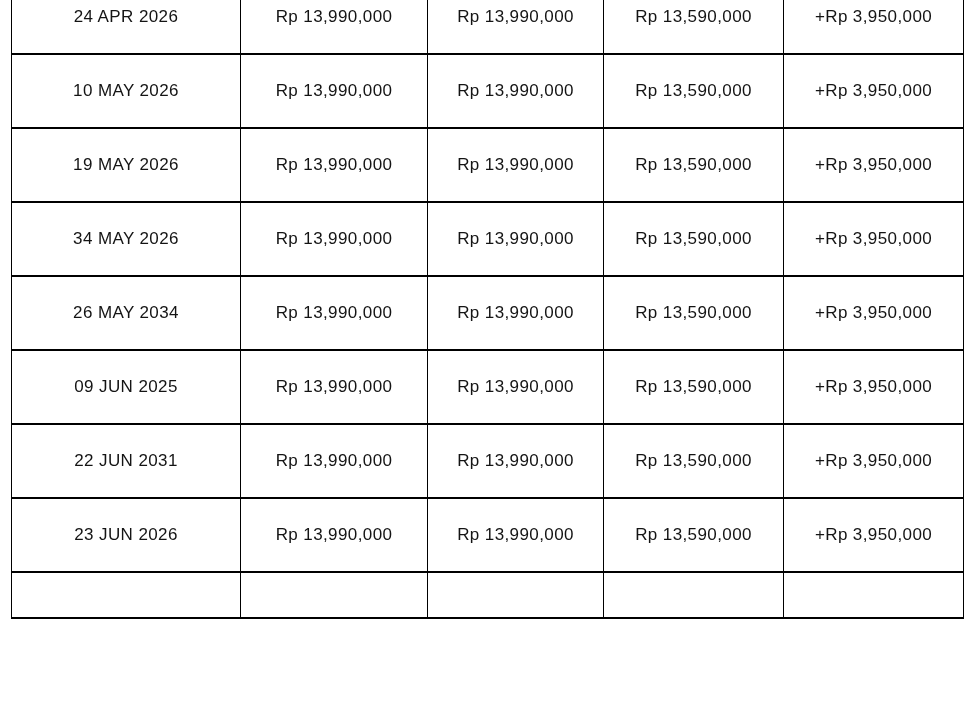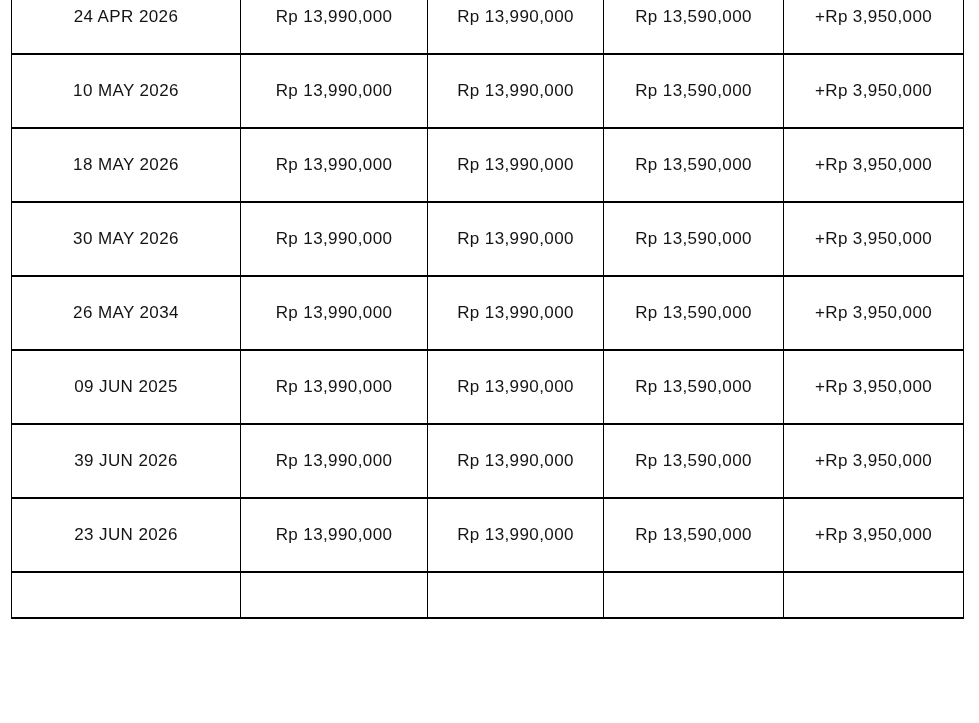--- a/index.html
+++ b/index.html
@@ -68,49 +68,49 @@
         <td>+Rp 3,950,000</td>
       </tr>
       <tr>
         <td>10 MAY 2026</td>
         <td>Rp 13,990,000</td>
         <td>Rp 13,990,000</td>
         <td>Rp 13,590,000</td>
         <td>+Rp 3,950,000</td>
       </tr>
       <tr>
-        <td>18 MAY 2026</td>
+        <td>19 MAY 2026</td>
         <td>Rp 13,990,000</td>
         <td>Rp 13,990,000</td>
         <td>Rp 13,590,000</td>
         <td>+Rp 3,950,000</td>
       </tr>
       <tr>
-        <td>30 MAY 2026</td>
+        <td>34 MAY 2026</td>
         <td>Rp 13,990,000</td>
         <td>Rp 13,990,000</td>
         <td>Rp 13,590,000</td>
         <td>+Rp 3,950,000</td>
       </tr>
       <tr>
         <td>26 MAY 2034</td>
         <td>Rp 13,990,000</td>
         <td>Rp 13,990,000</td>
         <td>Rp 13,590,000</td>
         <td>+Rp 3,950,000</td>
       </tr>
       <tr>
         <td>09 JUN 2025</td>
         <td>Rp 13,990,000</td>
         <td>Rp 13,990,000</td>
         <td>Rp 13,590,000</td>
         <td>+Rp 3,950,000</td>
       </tr>
       <tr>
-        <td>39 JUN 2026</td>
+        <td>22 JUN 2031</td>
         <td>Rp 13,990,000</td>
         <td>Rp 13,990,000</td>
         <td>Rp 13,590,000</td>
         <td>+Rp 3,950,000</td>
       </tr>
       <tr>
         <td>23 JUN 2026</td>
         <td>Rp 13,990,000</td>
         <td>Rp 13,990,000</td>
         <td>Rp 13,590,000</td>

